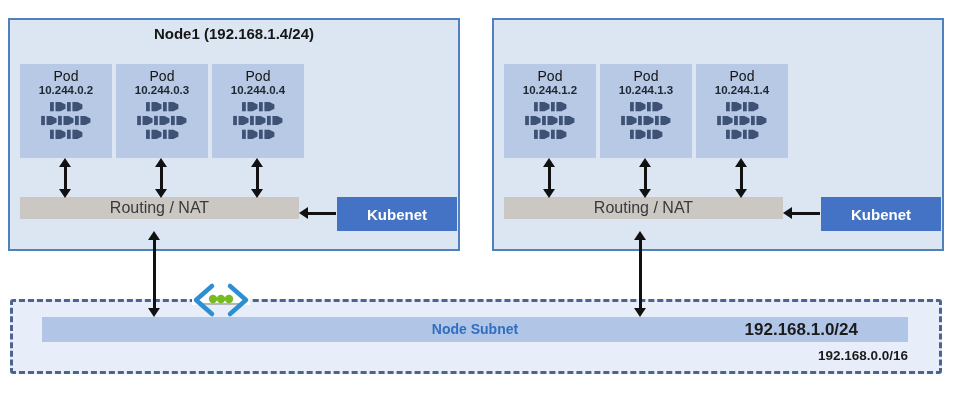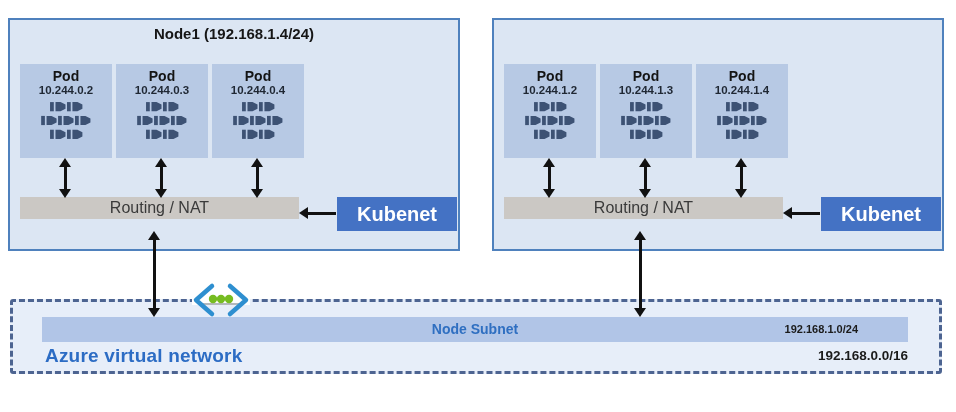--- a/index.html
+++ b/index.html
@@ -20,31 +20,31 @@
   
   .node{position:absolute;top:18px;height:233px;width:452px;box-sizing:border-box;
     background:var(--node-fill);border:2px solid var(--node-border);}
   .node-1{left:8px}.node-2{left:492px}
   .node-title{text-align:center;padding-top:5px;font-size:15px;font-weight:700;color:#161616;}
 
   
   .pod{position:absolute;top:44px;width:92px;height:94px;background:var(--pod-fill);
     text-align:center;box-sizing:border-box;}
   .pod-1{left:10px}.pod-2{left:106px}.pod-3{left:202px}
-  .pod-label{font-size:14px;font-weight:700;color:#141414;margin-top:5px;line-height:15px;}
+  .pod-label{font-size:14px;font-weight:400;color:#141414;margin-top:5px;line-height:15px;}
   .pod-ip{font-size:11.5px;font-weight:600;color:#1f2733;line-height:13px;}
   .pod-icons{display:block;width:52px;height:41px;margin:3px auto 0;fill:var(--container-icon);}
 
   
   .routing{position:absolute;left:10px;top:177px;width:279px;height:22px;
     background:var(--routing-fill);display:flex;align-items:center;justify-content:center;
     font-size:16px;color:var(--routing-text);}
   .kubenet{position:absolute;left:327px;top:177px;width:120px;height:34px;
     background:var(--kubenet-fill);color:var(--kubenet-text);display:flex;align-items:center;
-    justify-content:center;font-size:20px;font-weight:700;}
+    justify-content:center;font-size:15px;font-weight:700;}
 
   
   .varrow{position:absolute;width:3px;background:var(--arrow);z-index:3;}
   .varrow::before{content:"";position:absolute;top:-8px;left:-5px;
     border:6.5px solid transparent;border-top:0;border-bottom:9px solid var(--arrow);}
   .varrow::after{content:"";position:absolute;bottom:-8px;left:-5px;
     border:6.5px solid transparent;border-bottom:0;border-top:9px solid var(--arrow);}
   .pod-arrow{top:146px;height:24px;}
   .pa-1{left:54px}.pa-2{left:150px}.pa-3{left:246px}
   .net-arrow{top:239px;height:70px;}
@@ -52,21 +52,21 @@
   .harrow{position:absolute;top:192px;height:3px;width:28px;left:298px;background:var(--arrow);}
   .harrow::before{content:"";position:absolute;left:-9px;top:-5px;
     border:6.5px solid transparent;border-left:0;border-right:9px solid var(--arrow);}
 
   
   .vnet{position:absolute;left:10px;top:299px;width:932px;height:75px;box-sizing:border-box;
     background:var(--vnet-fill);border:3px dashed var(--vnet-border);border-radius:3px;}
   .subnet{position:absolute;left:29px;top:15px;width:866px;height:25px;background:var(--subnet-fill);}
   .subnet-label{position:absolute;left:0;right:0;text-align:center;line-height:25px;
     font-size:14px;font-weight:700;color:var(--subnet-text);}
-  .subnet-cidr{position:absolute;right:50px;line-height:25px;font-size:11px;
+  .subnet-cidr{position:absolute;right:50px;line-height:25px;font-size:17px;
     font-weight:600;color:var(--cidr-text);}
   .vnet-label{position:absolute;left:32px;bottom:4px;font-size:19px;font-weight:700;
     color:var(--vnet-label-text);letter-spacing:.2px;}
   .vnet-cidr{position:absolute;right:31px;bottom:8px;font-size:13.5px;font-weight:600;
     color:var(--cidr-text);}
 
   .vnet-icon{position:absolute;left:188px;top:280px;width:66px;height:40px;z-index:5;}
   .defs{position:absolute;width:0;height:0;}
 </style>
 </head>
@@ -187,21 +187,20 @@
   </section>
 
   <div class="varrow net-arrow na-1"></div>
   <div class="varrow net-arrow na-2"></div>
 
   <div class="vnet">
     <div class="subnet">
       <span class="subnet-label">Node Subnet</span>
       <span class="subnet-cidr">192.168.1.0/24</span>
     </div>
-    <div class="vnet-label">Azure virtual network</div>
     <div class="vnet-cidr">192.168.0.0/16</div>
   </div>
 
   <svg class="vnet-icon" viewBox="0 0 66 40">
     <rect x="4" y="16" width="58" height="9" fill="#ffffff"></rect>
     <line x1="14" y1="24" x2="52" y2="24" stroke="#9aa0a6" stroke-width="1.5"></line>
     <polyline points="24,6 8,20 24,34" fill="none" stroke="#2e8fd0" stroke-width="4.5" stroke-linecap="round" stroke-linejoin="round"></polyline>
     <polyline points="42,6 58,20 42,34" fill="none" stroke="#2e8fd0" stroke-width="4.5" stroke-linecap="round" stroke-linejoin="round"></polyline>
     <circle cx="25" cy="19" r="4.2" fill="#76bc21"></circle>
     <circle cx="33" cy="19" r="4.2" fill="#76bc21"></circle>

